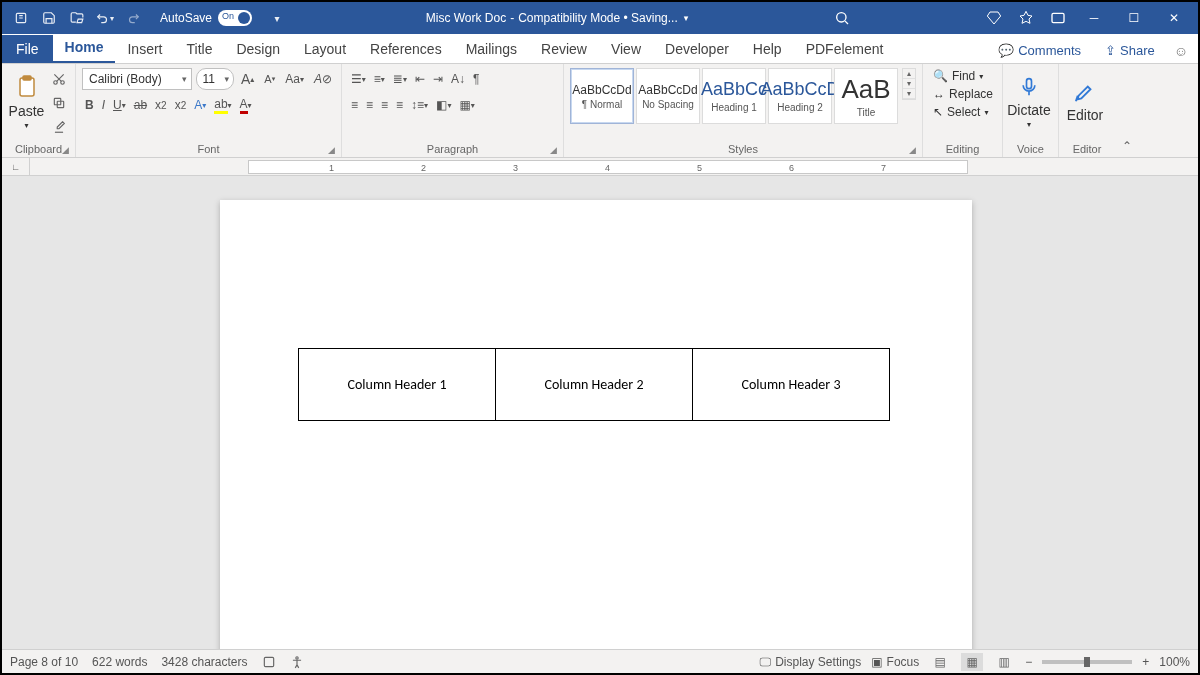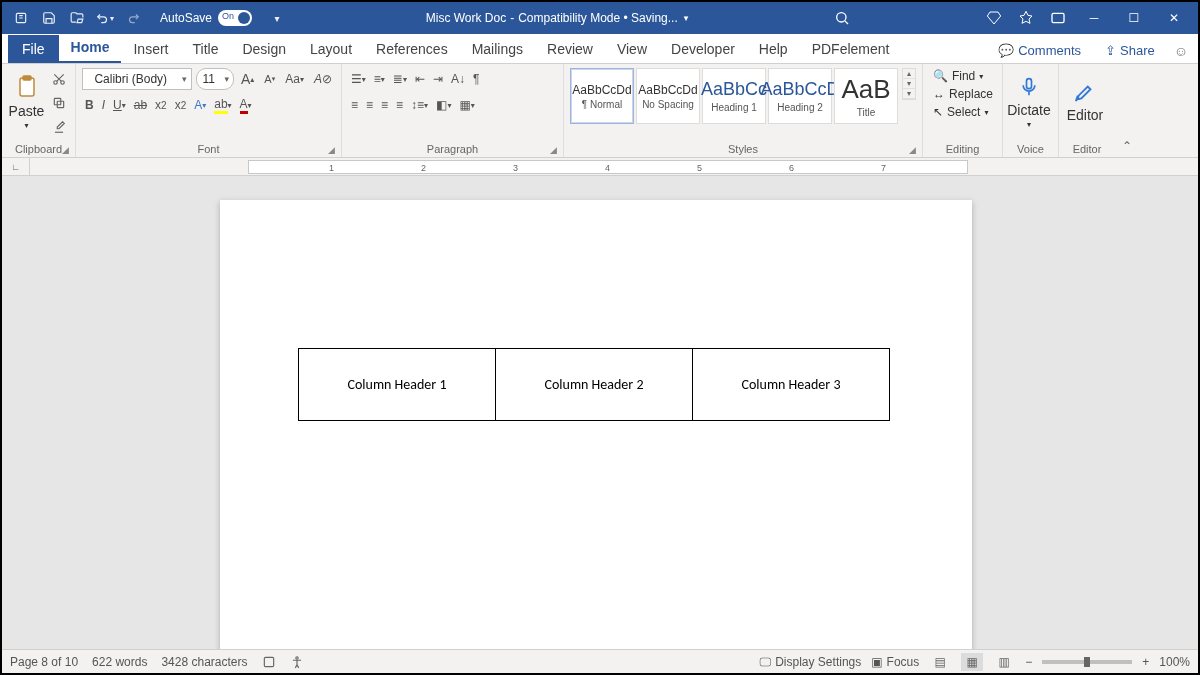--- a/index.html
+++ b/index.html
@@ -13,39 +13,39 @@
   .autosave-toggle { width: 34px; height: 16px; background: #fff; border-radius: 8px; position: relative; }
   .autosave-knob { position: absolute; right: 2px; top: 2px; width: 12px; height: 12px; background: #2b579a; border-radius: 50%; }
   .titlebar-center { flex: 1; text-align: center; display: flex; align-items: center; justify-content: center; gap: 4px; }
   .titlebar-right { display: flex; align-items: center; padding-right: 4px; }
   .sys-btn { width: 40px; height: 32px; display: flex; align-items: center; justify-content: center; color: #fff; cursor: pointer; }
   .icon-btn-tb { width: 32px; height: 32px; display: flex; align-items: center; justify-content: center; cursor: pointer; }
 
   
   .tabstrip { height: 30px; background: #fff; display: flex; align-items: flex-end; border-bottom: 1px solid #d0d0d0; }
   .tab { padding: 6px 12px; font-size: 14px; color: #444; cursor: pointer; }
-  .tab.file { background: #2b579a; color: #fff; margin-left: 6px; padding: 6px 14px; }
+  .tab.file { background: #2b579a; color: #fff; padding: 6px 14px; }
   .tab.active { color: #2b579a; border-bottom: 2px solid #2b579a; font-weight: 600; }
   .tabstrip-right { margin-left: auto; display: flex; align-items: center; gap: 6px; padding-right: 6px; }
   .share-btn { color: #2b579a; font-size: 13px; display: flex; align-items: center; gap: 4px; padding: 4px 8px; border: 1px solid transparent; cursor: pointer; }
   .collapse-btn { font-size: 14px; color: #666; padding: 4px; cursor: pointer; }
 
   
   .ribbon { height: 94px; background: #f3f2f1; border-bottom: 1px solid #d0d0d0; display: flex; font-size: 12px; color: #333; }
   .group { border-right: 1px solid #dedede; display: flex; flex-direction: column; padding: 2px 6px 0; }
   .group-body { flex: 1; display: flex; align-items: flex-start; gap: 4px; padding-top: 2px; }
   .group-label { text-align: center; font-size: 11px; color: #666; padding: 2px 0; position: relative; }
   .dlaunch { position: absolute; right: 0; bottom: 2px; font-size: 9px; color: #888; cursor: pointer; }
   .rbtn { height: 22px; display: flex; align-items: center; justify-content: center; cursor: pointer; padding: 0 3px; color: #555; }
   .rbtn svg, .qat-btn svg, .icon-btn-tb svg { display: block; }
   .vcol { display: flex; flex-direction: column; gap: 2px; }
   .big-btn { width: 40px; height: 66px; display: flex; flex-direction: column; align-items: center; justify-content: center; gap: 2px; cursor: pointer; }
   .big-btn .lbl { font-size: 14px; }
 
-  .font-select { height: 22px; border: 1px solid #c0c0c0; background: #fff; font-size: 12px; padding: 0 18px 0 6px; display: flex; align-items: center; position: relative; cursor: pointer; justify-content: center; }
+  .font-select { height: 22px; border: 1px solid #c0c0c0; background: #fff; font-size: 12px; padding: 0 18px 0 6px; display: flex; align-items: center; position: relative; cursor: pointer; }
   .font-select::after { content: "▾"; position: absolute; right: 4px; font-size: 9px; color: #666; }
   .font-name { width: 120px; }
   .font-size { width: 40px; border-radius: 10px; }
 
   .style-gallery { display: flex; gap: 2px; align-items: stretch; }
   .style-item { width: 64px; height: 56px; border: 1px solid #dcdcdc; background: #fff; display: flex; flex-direction: column; align-items: center; justify-content: center; cursor: pointer; }
   .style-item.sel { border: 1px solid #a0b4d7; box-shadow: inset 0 0 0 1px #c7d8f0; }
   .style-item .preview { font-size: 12px; color: #333; }
   .style-item .preview.big { font-size: 18px; color: #2b579a; }
   .style-item .preview.huge { font-size: 26px; color: #333; }

